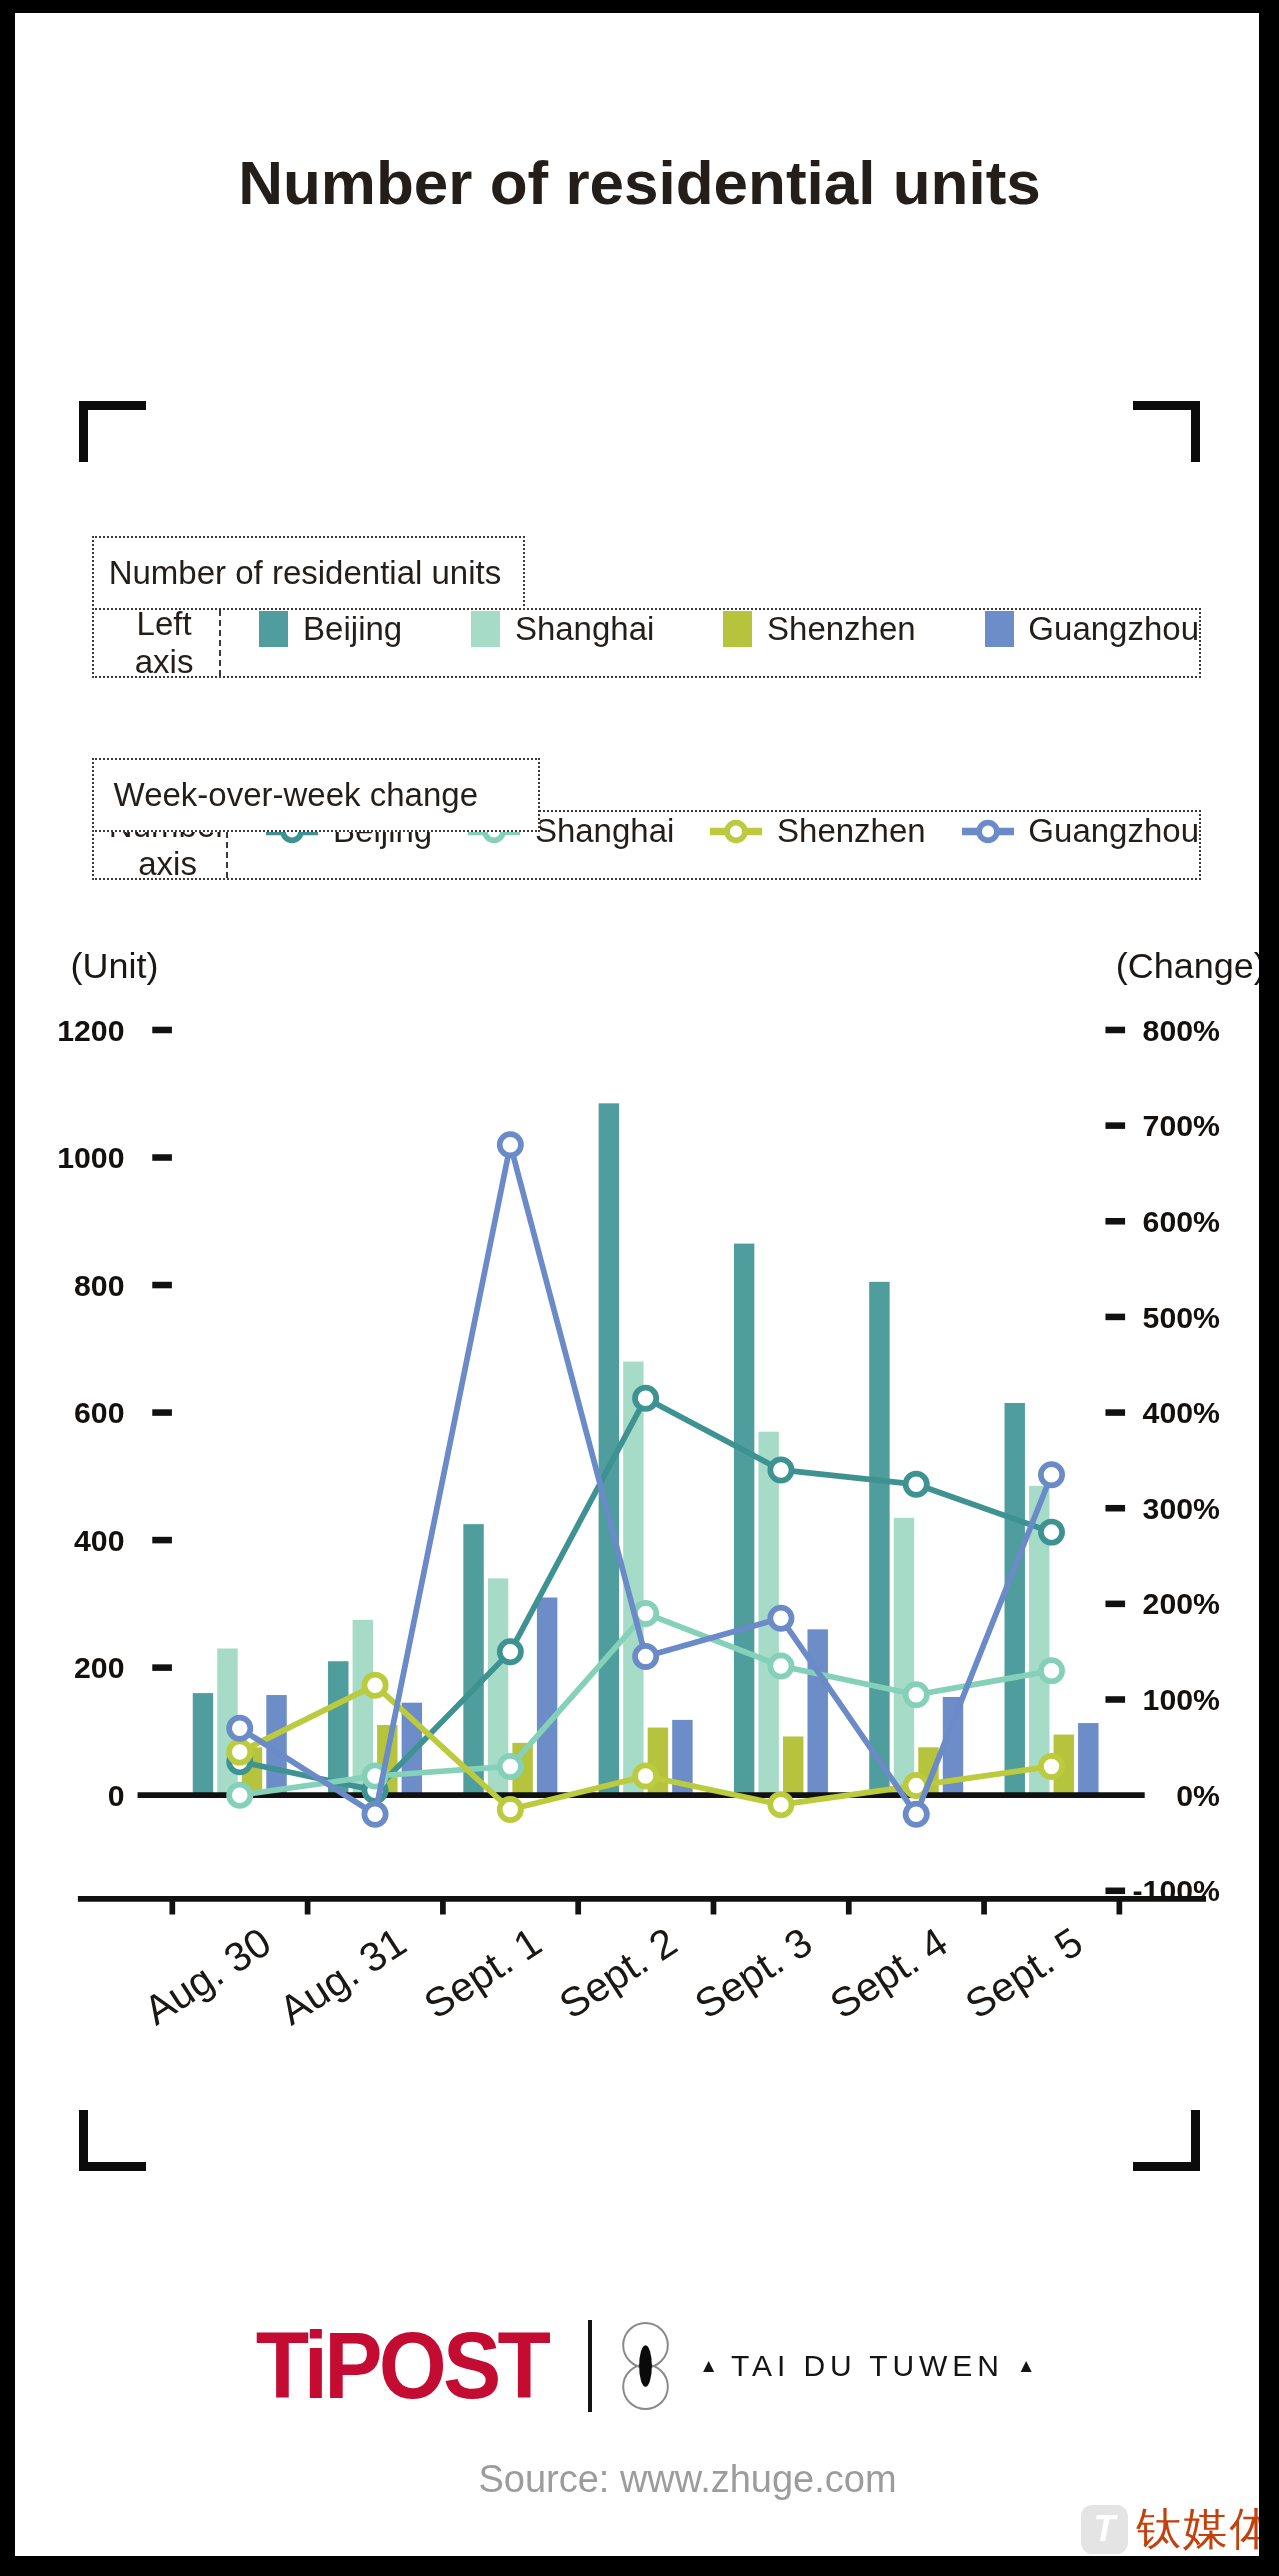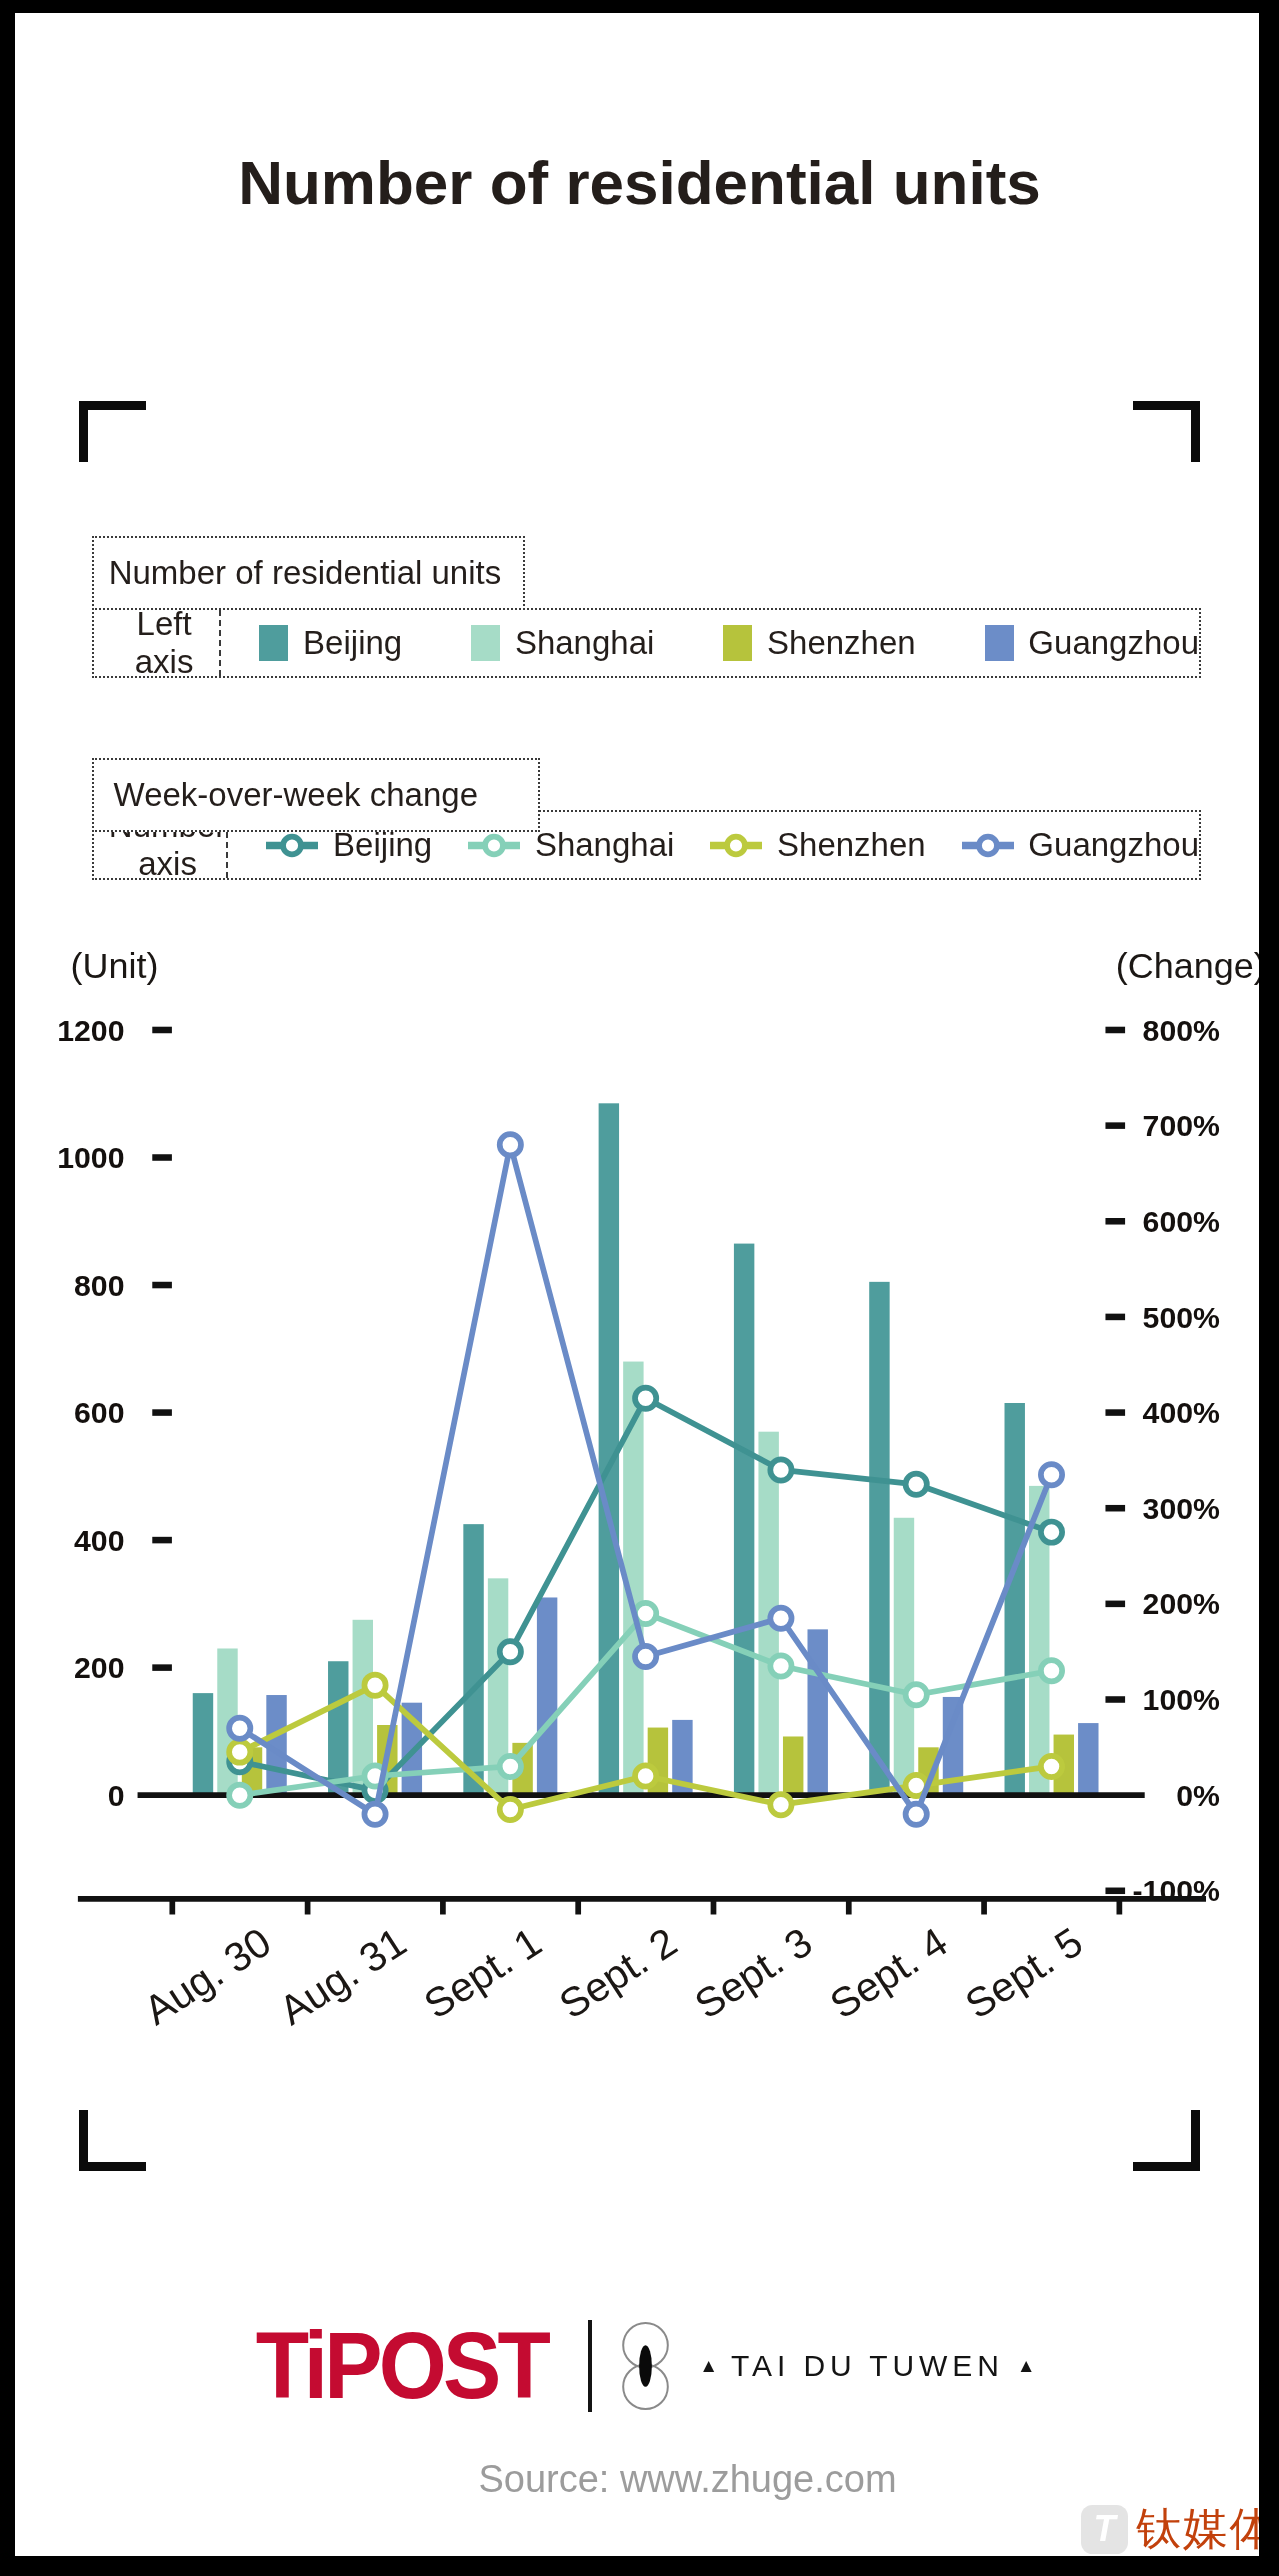--- a/index.html
+++ b/index.html
@@ -23,21 +23,21 @@
   .lg-box{position:absolute;border:2.5px dotted #3a3a3a;background:#fff;box-sizing:border-box;font-size:33px;}
   .lg-title{display:flex;align-items:center;padding-left:14.7px;z-index:2;}
   .lg1-title{left:92px;top:536px;width:433px;height:74px;}
   .lg2-title{left:92px;top:758px;width:448px;height:74px;padding-left:19.6px;}
   .lg-row{display:flex;align-items:stretch;z-index:1;}
   .lg1-row{left:92px;top:608px;width:1109px;height:70px;}
   .lg2-row{left:92px;top:810px;width:1109px;height:70px;}
   .axis-cell{display:flex;align-items:center;padding-left:14.7px;border-right:2.5px dashed #3a3a3a;box-sizing:border-box;text-align:center;}
   .ac1{width:141px;}
   .ac2{width:186px;}
-  .lg-items{display:flex;align-items:center;flex:1;padding-left:38px;}
+  .lg-items{display:flex;align-items:flex-start;flex:1;padding-left:38px;}
   .row1 .lg-items{gap:69px;}
   .row2 .lg-items{gap:36px;}
   .lg-item{display:flex;align-items:center;gap:14.7px;font-size:33px;white-space:nowrap;}
   .swatch{width:29px;height:36px;display:inline-block;}
   .marker-svg{width:52px;height:33px;display:inline-block;}
 
   .chart{position:absolute;left:0;top:900px;width:1279px;height:1169px;}
   .tick-label{font-family:"Liberation Sans",sans-serif;font-size:37px;font-weight:bold;fill:#14100e;}
   .axis-caption{font-family:"Liberation Sans",sans-serif;font-size:44px;fill:#1b1714;}
   .date-label{font-family:"Liberation Sans",sans-serif;font-size:50px;fill:#1b1714;}

